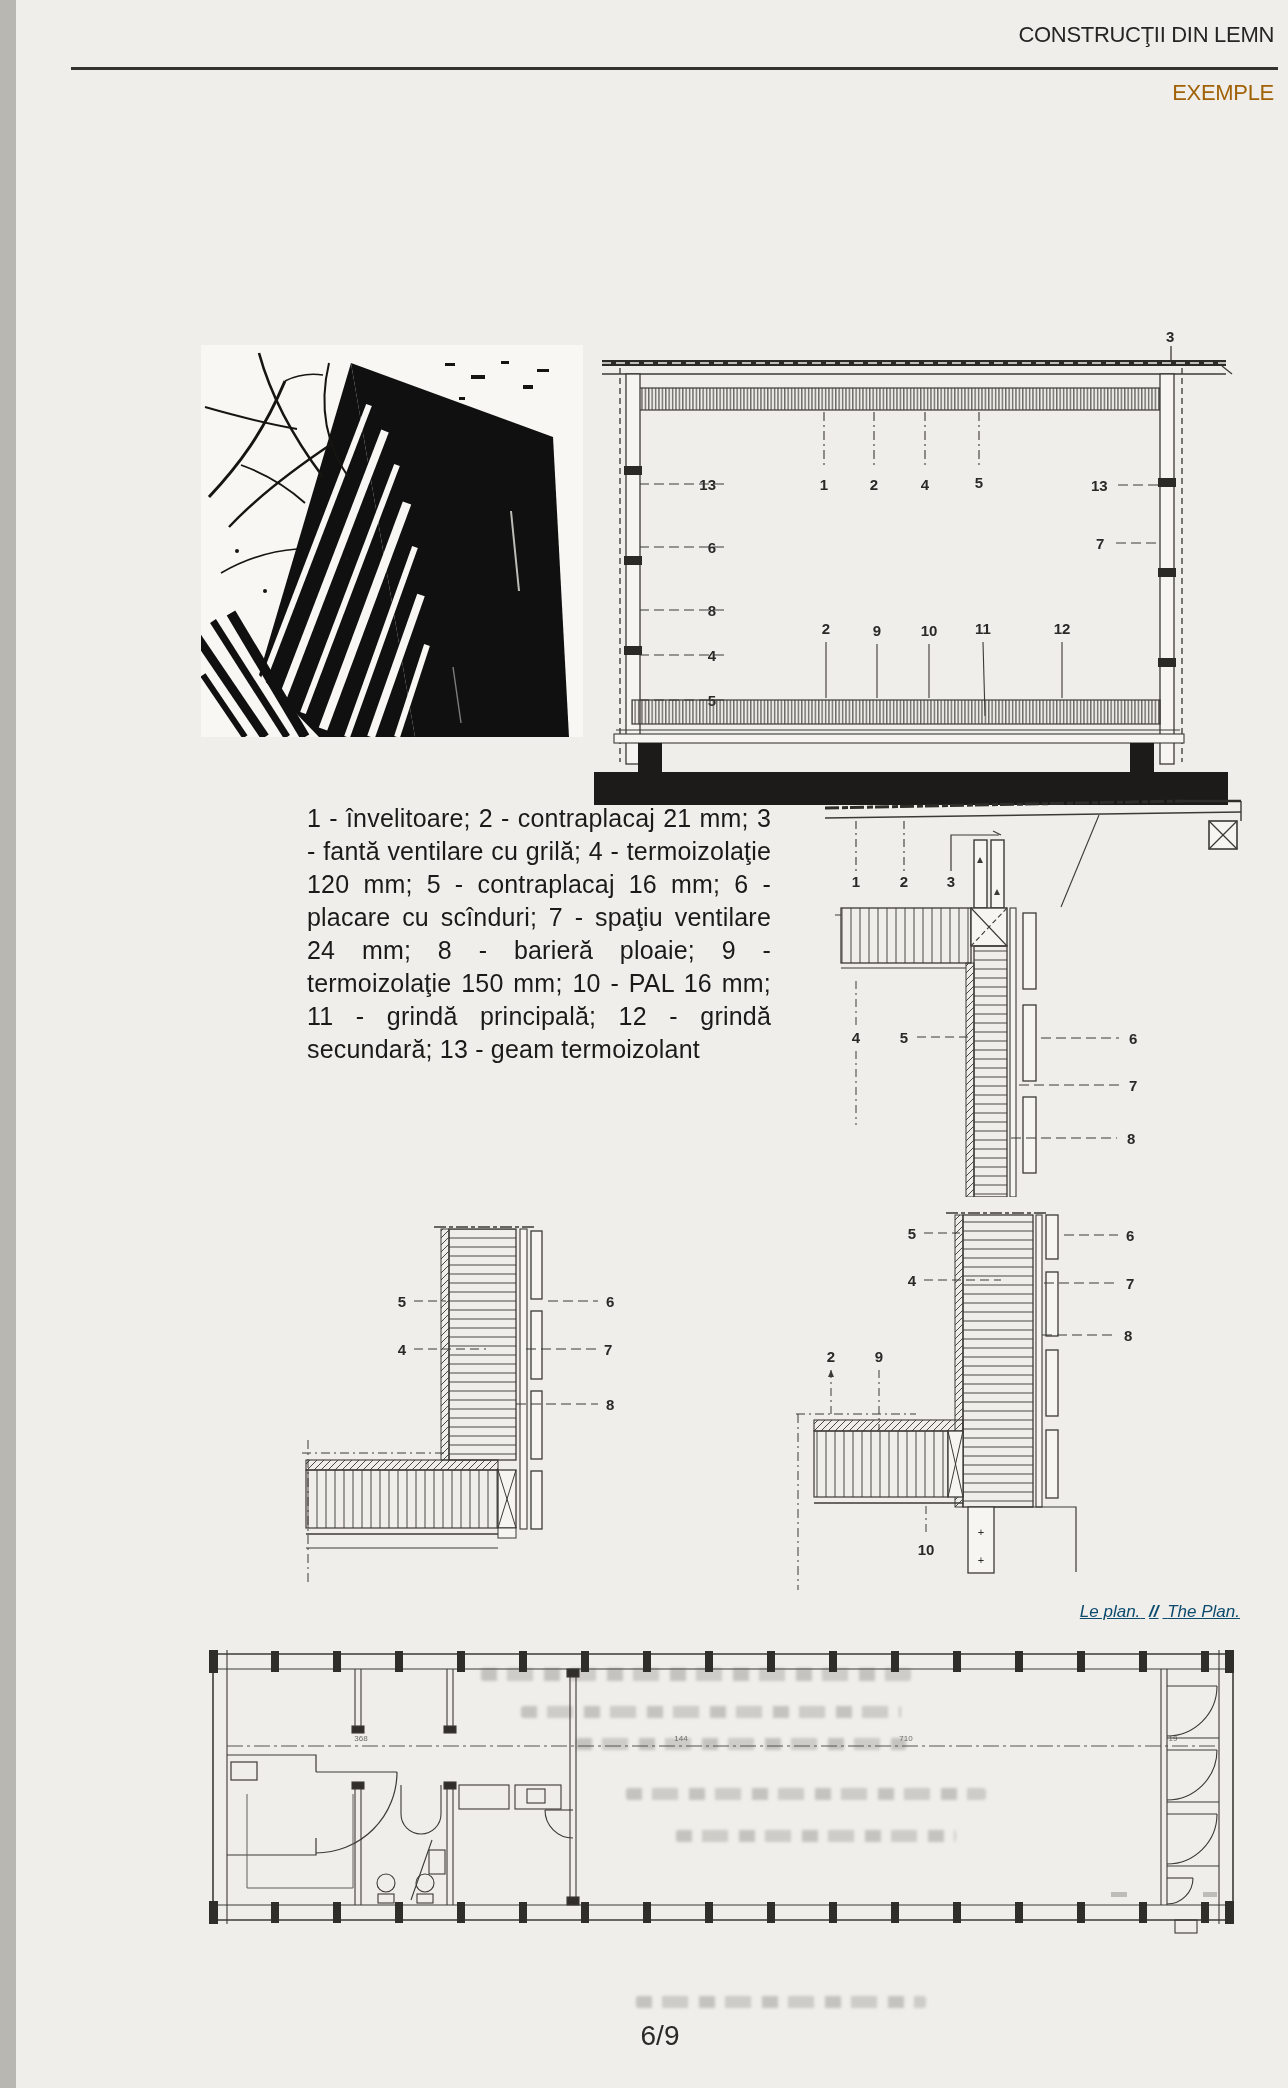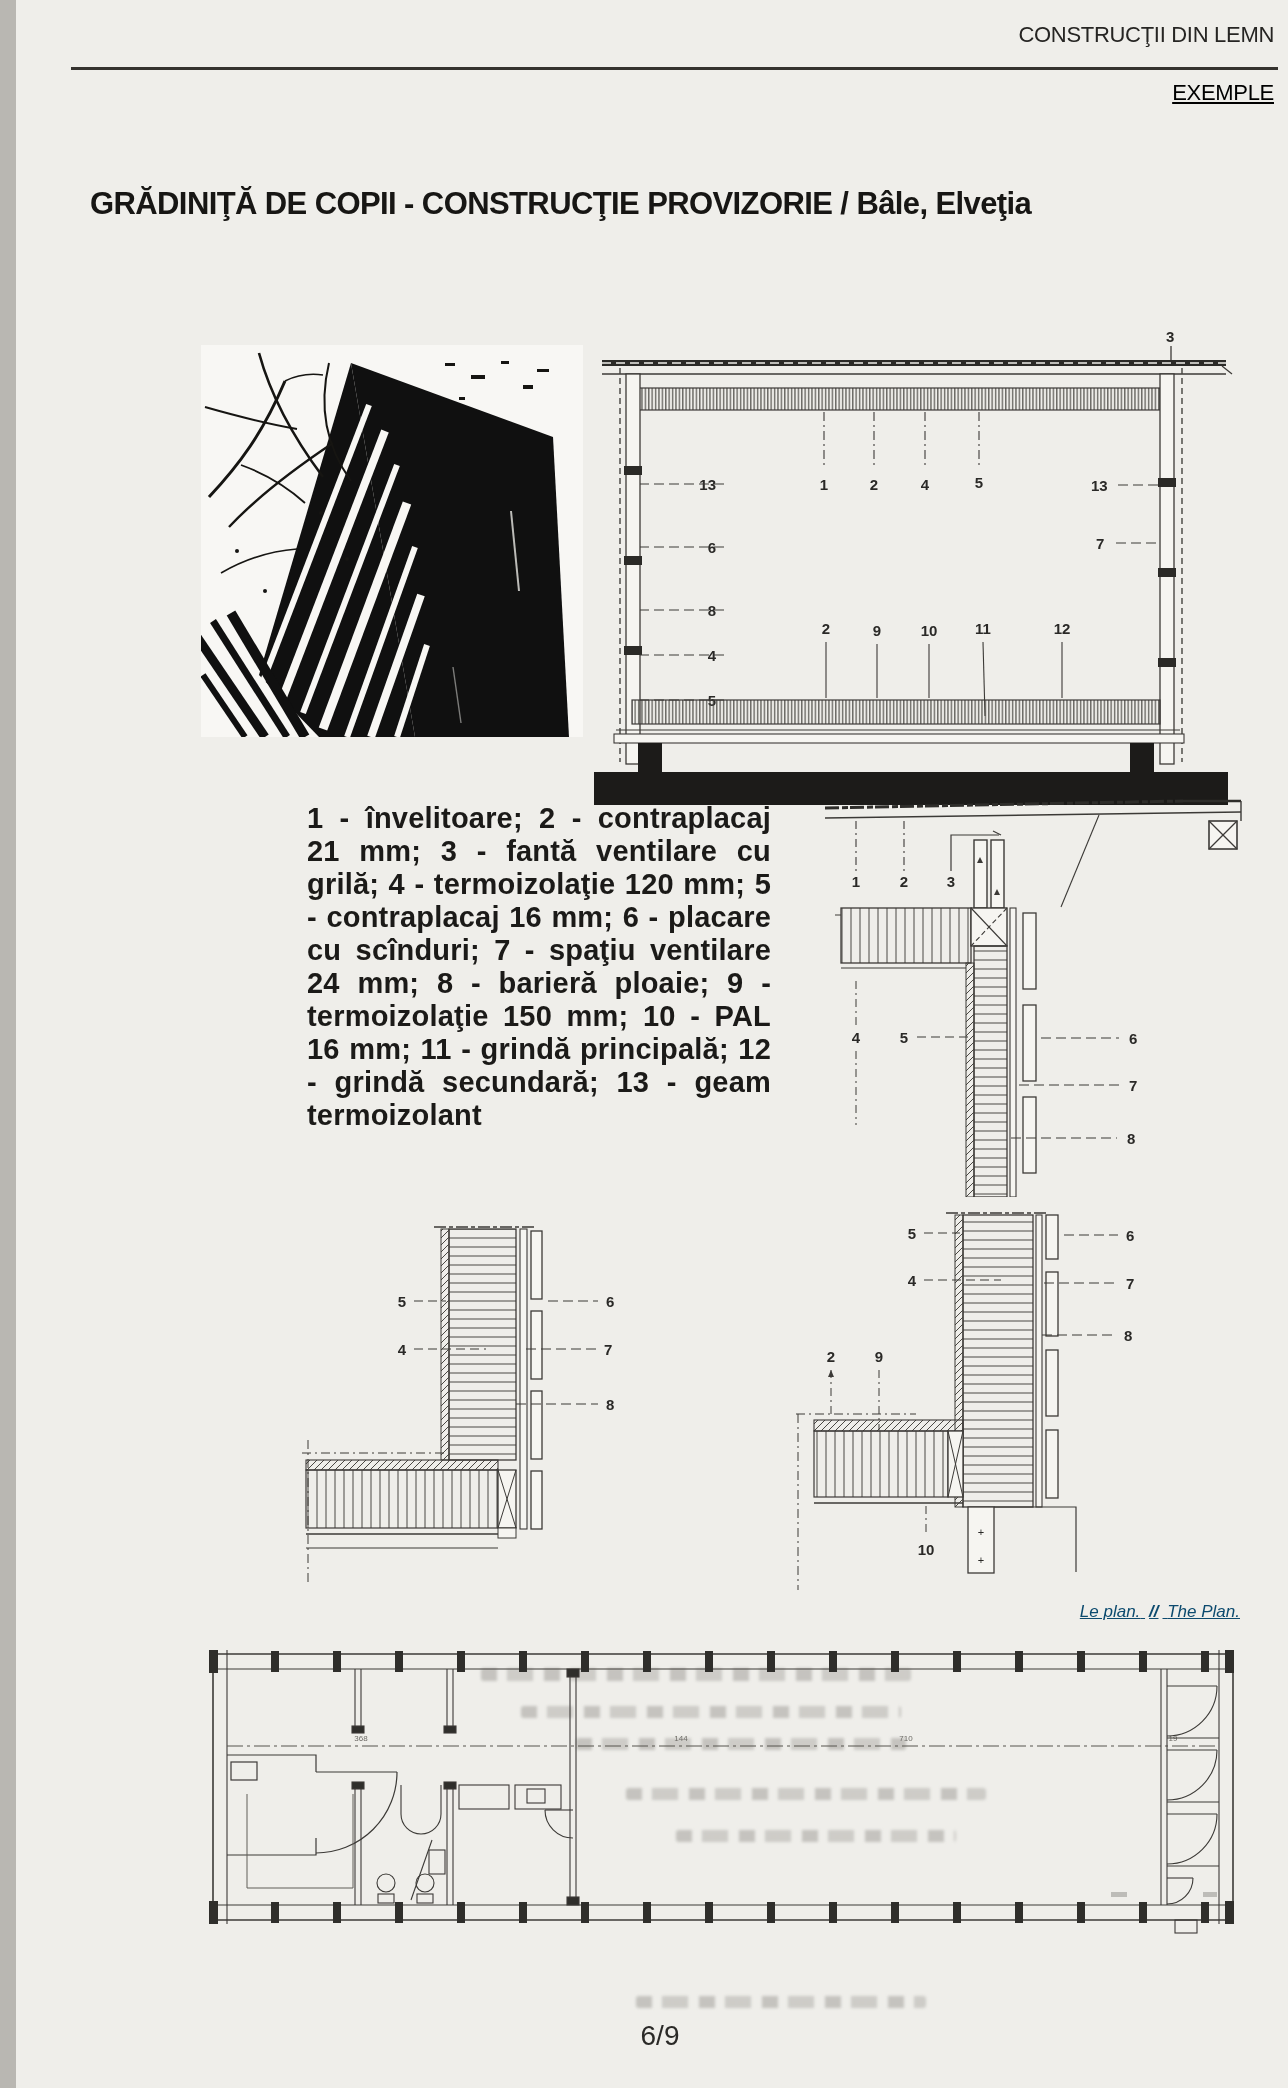--- a/index.html
+++ b/index.html
@@ -2,27 +2,27 @@
 <html><head>
 <meta charset="utf-8">
 <style>
   html,body{margin:0;padding:0;background:#b9b7b2;}
   #page{position:relative;width:1288px;height:2088px;background:#efeeea;overflow:hidden;
         font-family:"Liberation Sans",sans-serif;color:#1e1d1b;margin-left:16px;}
   .abs{position:absolute;}
   
   .hdr-top{top:22px;right:30px;font-size:22px;letter-spacing:-.3px;color:#262523;}
   .hdr-rule{top:67px;left:55px;right:26px;height:3px;background:#35332f;}
-  .hdr-bot{top:80px;right:30px;font-size:22px;letter-spacing:-.3px;color:#000000;text-decoration:underline;}
+  .hdr-bot{top:80px;right:30px;font-size:22px;letter-spacing:-.3px;color:#a16207;}
   
   .title{top:186px;left:74px;font-size:31px;font-weight:bold;letter-spacing:-.6px;color:#171614;}
   .credits{top:254px;right:86px;text-align:right;font-size:22px;line-height:30px;color:#242321;}
   
-  .legend{top:802px;left:291px;width:464px;font-size:29px;line-height:33px;color:#1b1a18;
-          text-align:justify;text-align-last:left;letter-spacing:.2px;font-weight:bold;}
+  .legend{top:802px;left:291px;width:464px;font-size:25px;line-height:33px;color:#1b1a18;
+          text-align:justify;text-align-last:left;letter-spacing:.2px;}
   
   .plan-caption{top:1602px;right:64px;font-size:17px;font-style:italic;color:#0c4a6e;text-decoration:underline;}
   .plan-caption .sep{font-weight:bold;padding:0 4px;}
   .pageno{top:2020px;left:0;width:100%;text-align:center;font-size:28px;color:#2a2927;}
   
   .ghost{background:repeating-linear-gradient(90deg,rgba(128,126,120,.38) 0 16px,rgba(128,126,120,0) 16px 26px,
          rgba(128,126,120,.30) 26px 52px,rgba(128,126,120,0) 52px 63px);
          filter:blur(1.6px);border-radius:3px;}
   svg text{font-family:"Liberation Sans",sans-serif;fill:#2a2927;}
   .lbl{font-size:15px;font-weight:bold;}
@@ -47,21 +47,20 @@
       <pattern id="diag" width="7" height="7" patternUnits="userSpaceOnUse">
         <line x1="0" y1="7" x2="7" y2="0" stroke="#4a4843" stroke-width="1"></line>
       </pattern>
     </defs>
   </svg>
 
   <div class="abs hdr-top">CONSTRUCŢII DIN LEMN</div>
   <div class="abs hdr-rule"></div>
   <div class="abs hdr-bot">EXEMPLE</div>
 
-  <div class="abs title">GRĂDINIŢĂ DE COPII - CONSTRUCŢIE PROVIZORIE / Bâle, Elveţia</div>
   <div class="abs credits">
   </div>
 
   <svg class="abs" style="left:185px;top:345px" width="382" height="392" viewBox="0 0 382 392">
     <rect x="0" y="0" width="382" height="392" fill="#f8f7f4"></rect>
 
     <polygon points="150,18 352,92 368,392 214,392" fill="#101010"></polygon>
     <polygon points="150,18 214,392 118,392 58,330" fill="#101010"></polygon>
 
     <g stroke="#f8f7f4">

